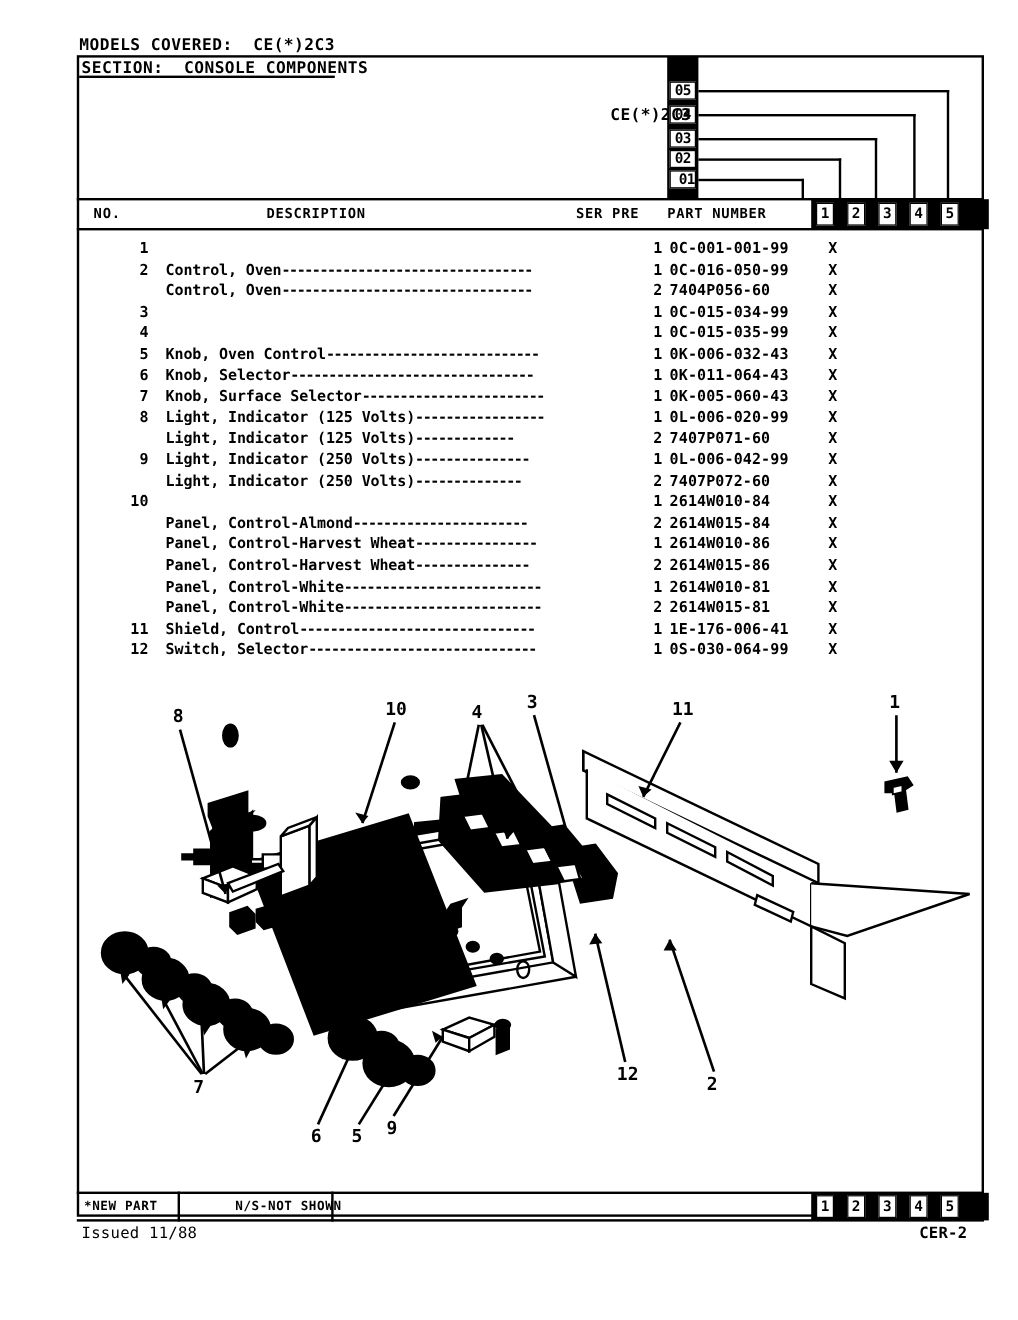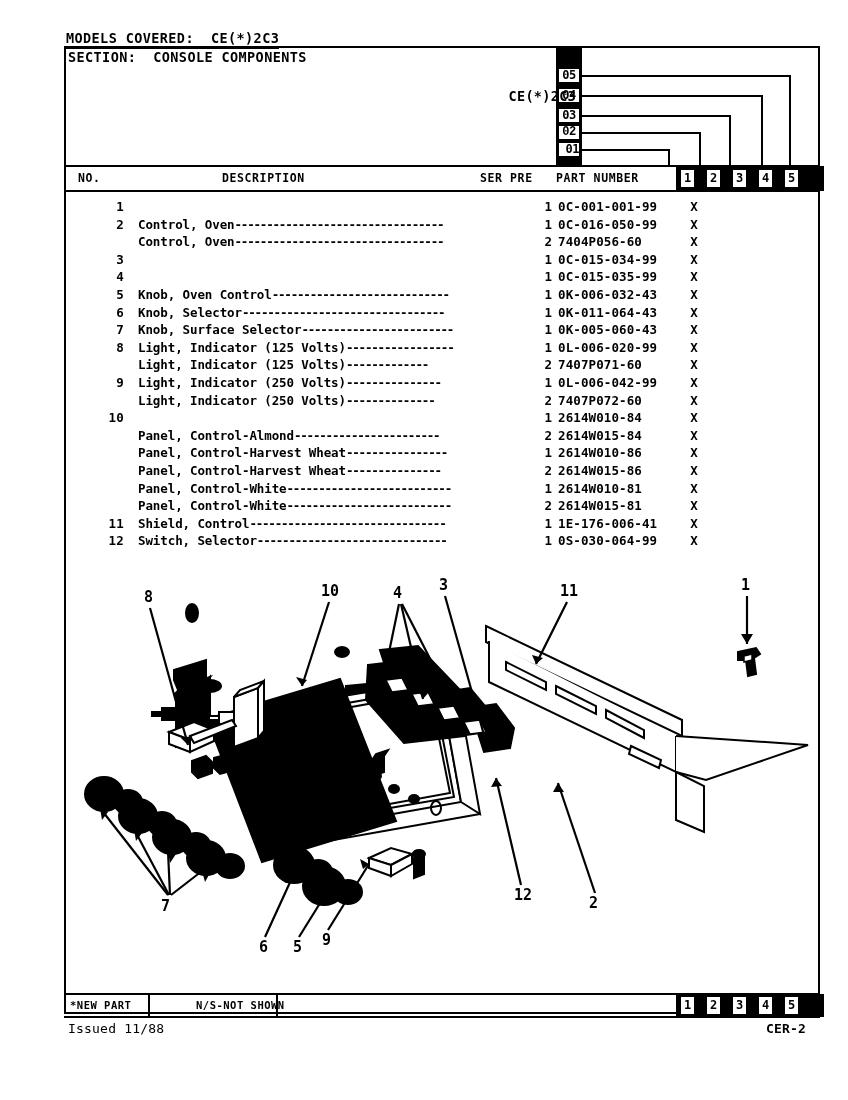--- a/index.html
+++ b/index.html
@@ -19,21 +19,21 @@
   
   .models-line {
     position: absolute;
     left: 66px;
     top: 31px;
     font-size: 13.5px;
     font-weight: bold;
     letter-spacing: 0.4px;
     white-space: pre;
     border-bottom: 2px solid #000;
-    padding-bottom: 2px;
+    padding-bottom: 18px;
     line-height: 14px;
   }
 
   
   .doc-frame {
     position: absolute;
     left: 64px;
     top: 46px;
     width: 756px;
     height: 968px;
@@ -280,21 +280,21 @@
 
 <div class="doc-frame"></div>
 
 <div class="section-line">SECTION:  CONSOLE COMPONENTS</div>
 
 <div class="model-block">
   <div class="code-strip"></div>
   <div class="code-box" style="top:21px;">05</div>
   <div class="code-box" style="top:41px;">04</div>
   <div class="code-box" style="top:61px;">03</div>
-  <div class="code-box" style="top:78px;font-family:Liberation Mono, monospace;">02</div>
+  <div class="code-box" style="top:78px;">02</div>
   <div class="code-box" style="top:95px;text-align:right;">01</div>
 
   <div class="matrix-line-h" style="left:26px; top:28px;  width:209px;"></div>
   <div class="matrix-line-h" style="left:26px; top:48px;  width:181px;"></div>
   <div class="matrix-line-h" style="left:26px; top:68px;  width:149px;"></div>
   <div class="matrix-line-h" style="left:26px; top:85px;  width:119px;"></div>
   <div class="matrix-line-h" style="left:26px; top:102px; width: 88px;"></div>
 
   <div class="matrix-line-v" style="left:233px; top:28px;  height:91px;"></div>
   <div class="matrix-line-v" style="left:205px; top:48px;  height:71px;"></div>

